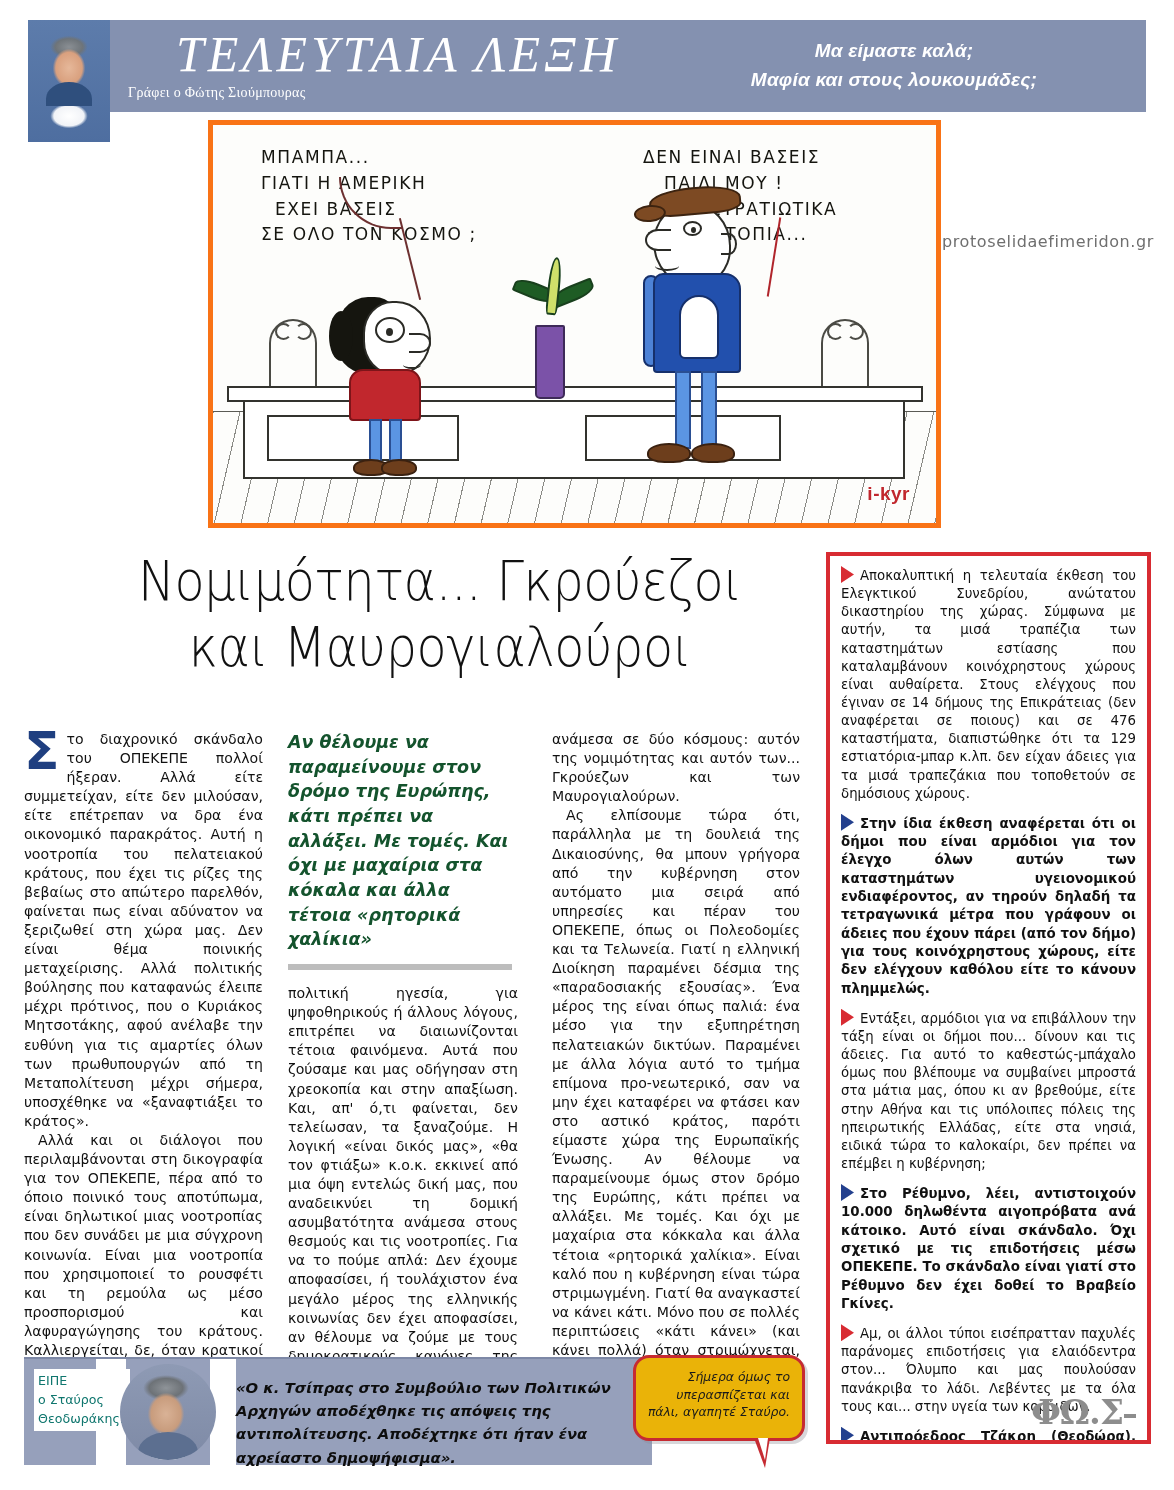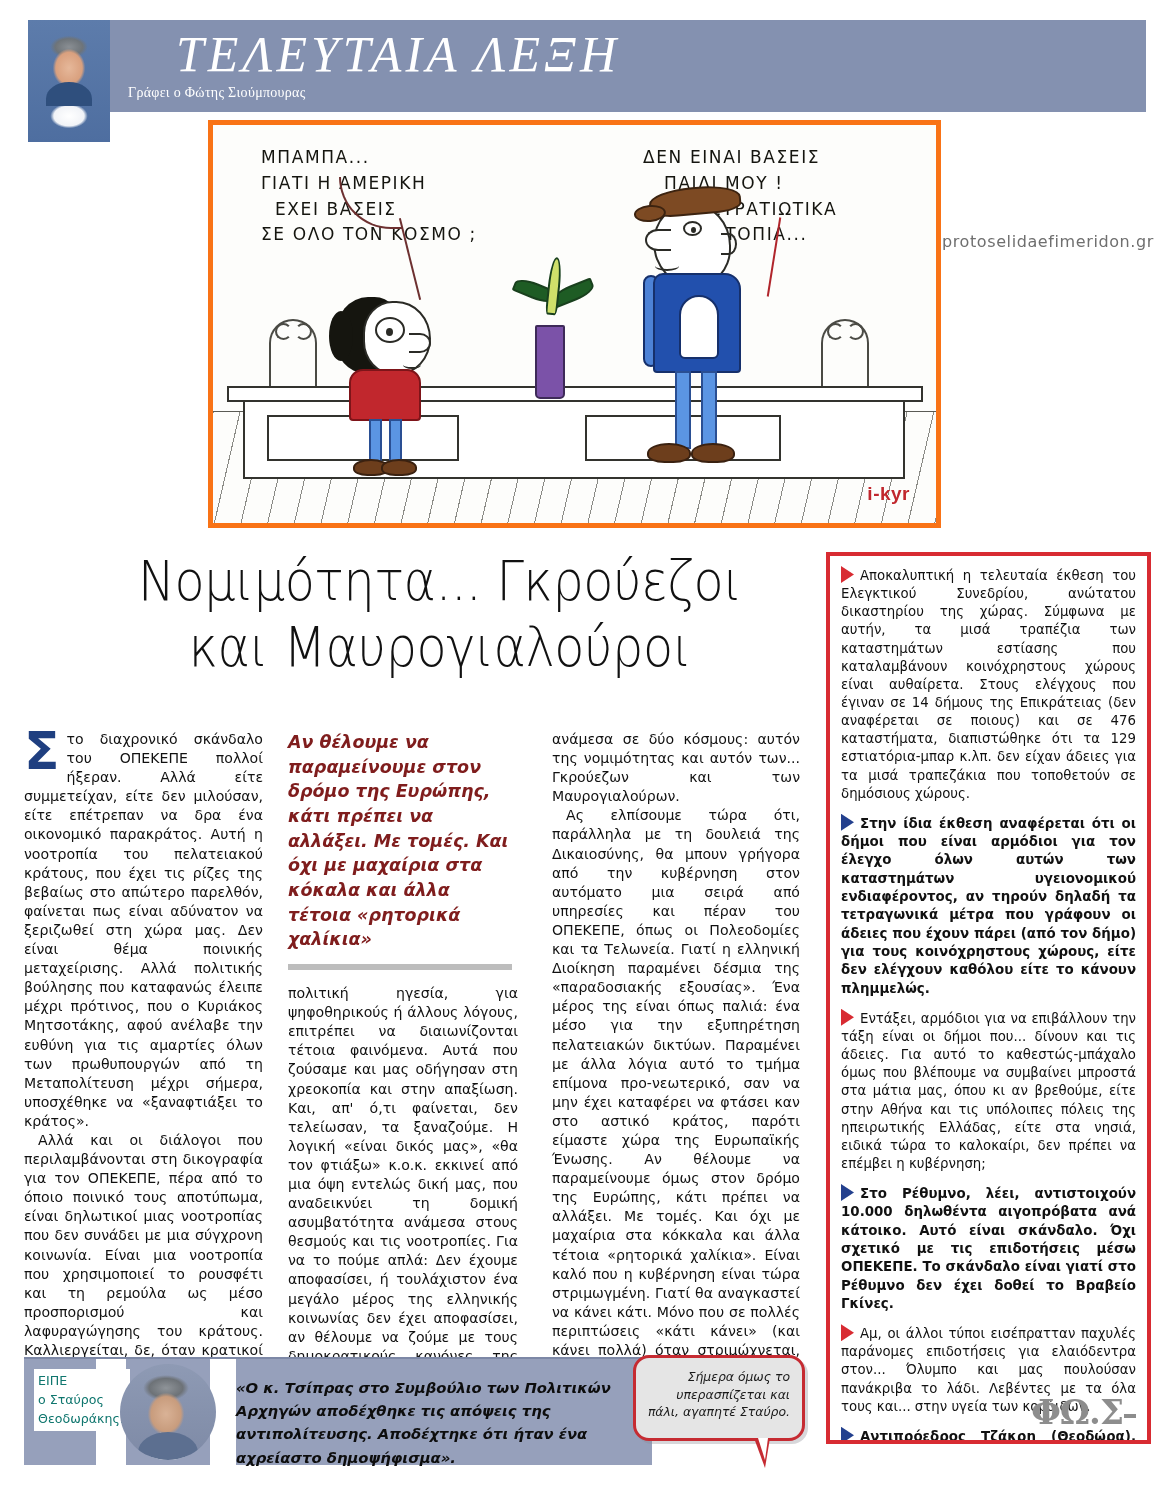--- a/index.html
+++ b/index.html
@@ -361,21 +361,21 @@
     color: #1f3f80;
     margin: 2px 7px 0 0;
   }
 
   .pullquote {
     font-family: "DejaVu Sans", sans-serif;
     font-style: italic;
     font-weight: bold;
     font-size: 17.5px;
     line-height: 1.41;
-    color: #7f1d1d;
+    color: #14532d;
     margin: 0 0 10px 0;
   }
   .pq-rule {
     height: 6px; background: #bdbdbd; margin: 12px 6px 14px 0;
   }
 
   
   .sidebar {
     position: absolute;
     left: 826px; top: 552px;
@@ -470,21 +470,21 @@
     line-height: 1.57;
     color: #0d0d0d;
   }
 
   .speech {
     position: absolute;
     left: 633px; top: 1355px;
     width: 172px; height: 86px;
     border: 3px solid #c62b32;
     border-radius: 16px;
-    background: #e5e5e5;
+    background: #eab308;
     box-shadow: 3px 3px 0 rgba(140,140,150,.35);
   }
   .speech-text {
     font-family: "DejaVu Sans", sans-serif;
     font-style: italic;
     font-size: 12.4px;
     line-height: 1.42;
     color: #1a1a1a;
     text-align: right;
     padding: 10px 12px 0 10px;
@@ -506,20 +506,24 @@
     border-top: 22px solid #ffffff;
   }
 </style>
 </head>
 <body>
 
 <div class="masthead">
   <div class="mast-left">
     <div class="mast-title">ΤΕΛΕΥΤΑΙΑ ΛΕΞΗ</div>
     <div class="mast-sub">Γράφει ο Φώτης Σιούμπουρας</div>
+  </div>
+  <div class="mast-right">
+    <div class="mast-kicker">Μα είμαστε καλά;</div>
+    <div class="mast-kicker">Μαφία και στους λουκουμάδες;</div>
   </div>
 </div>
 <div class="mast-photo-wrap">
   <div class="mast-photo"></div>
 </div>
 
 <div class="cartoon">
   <div class="c-inner">
 
     <div class="c-text left">ΜΠΑΜΠΑ...

